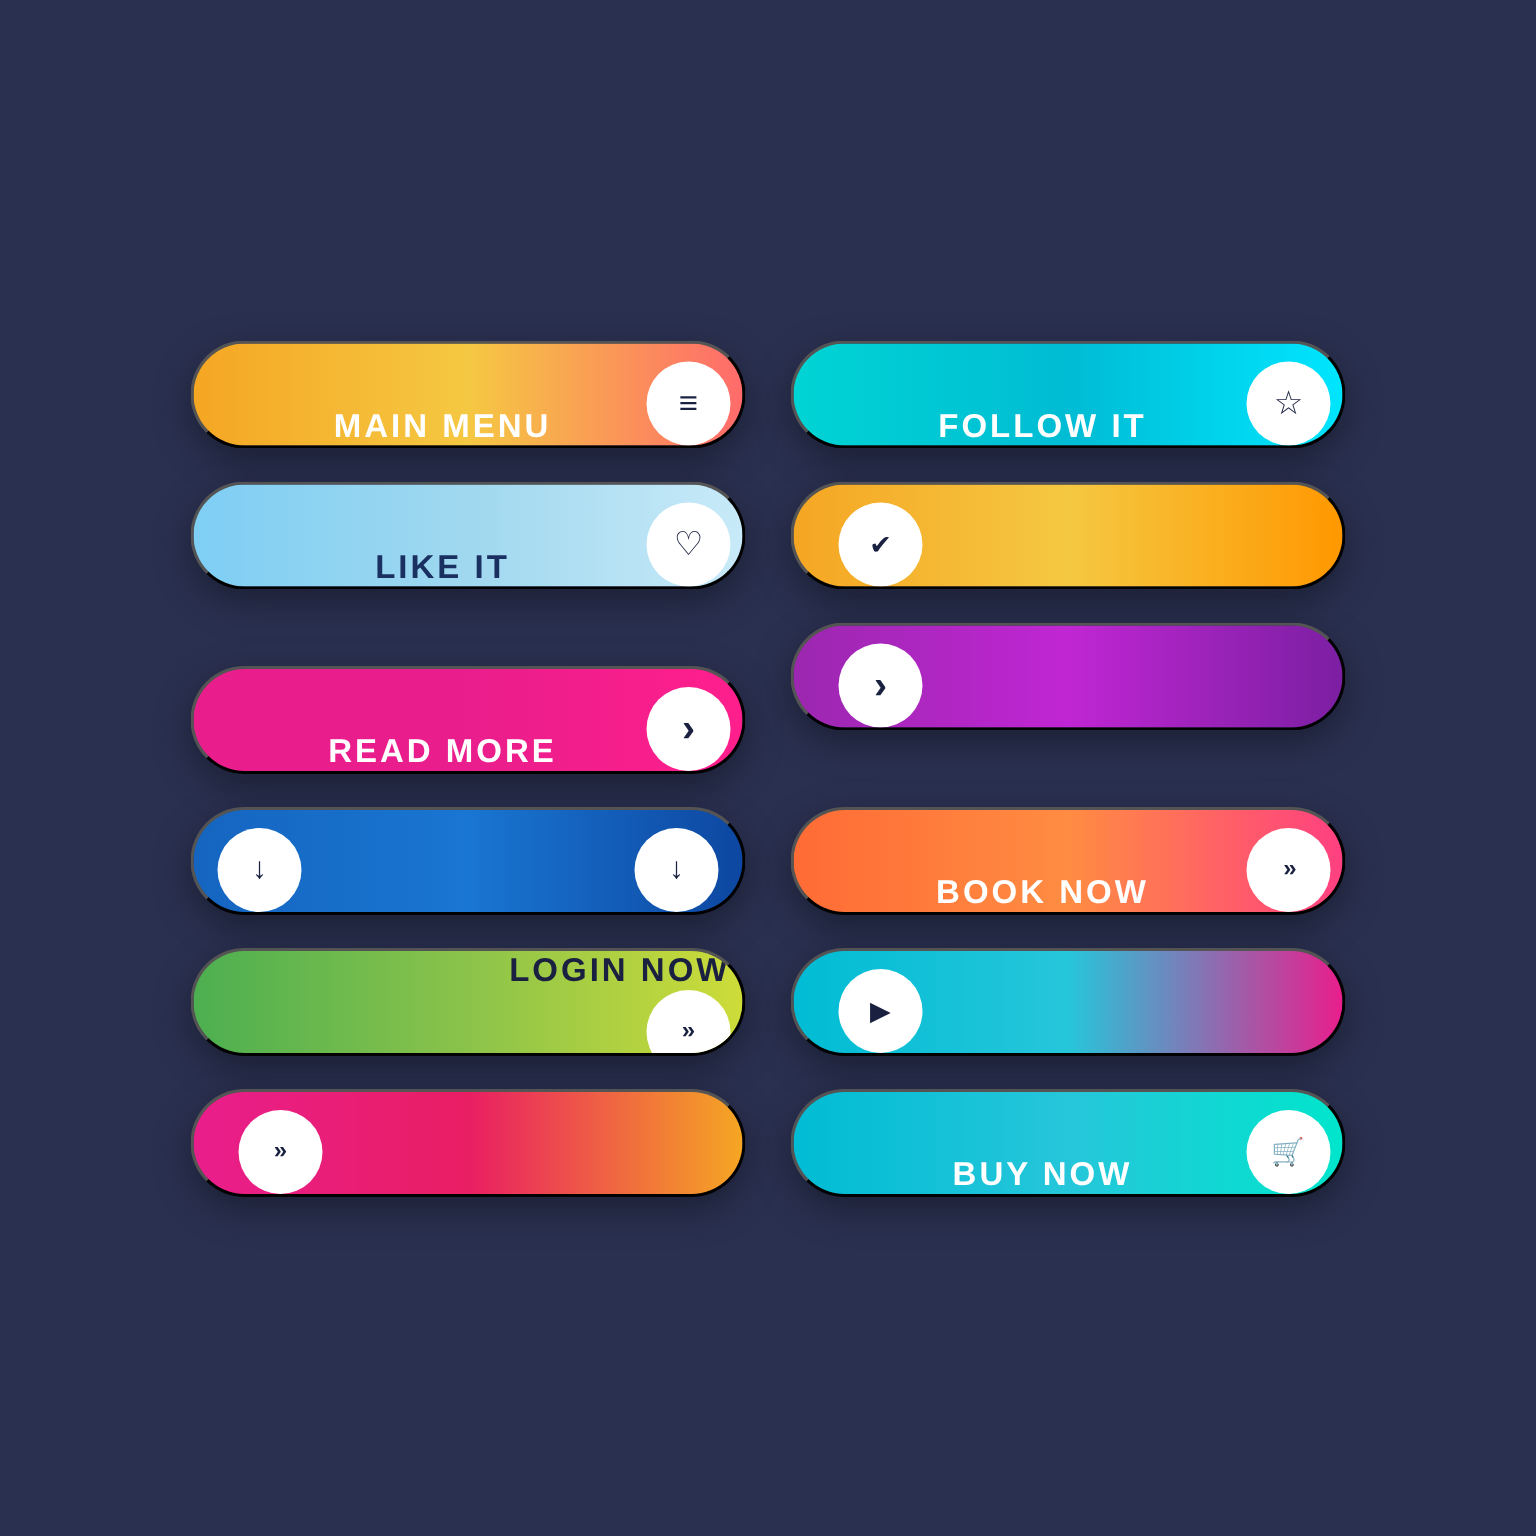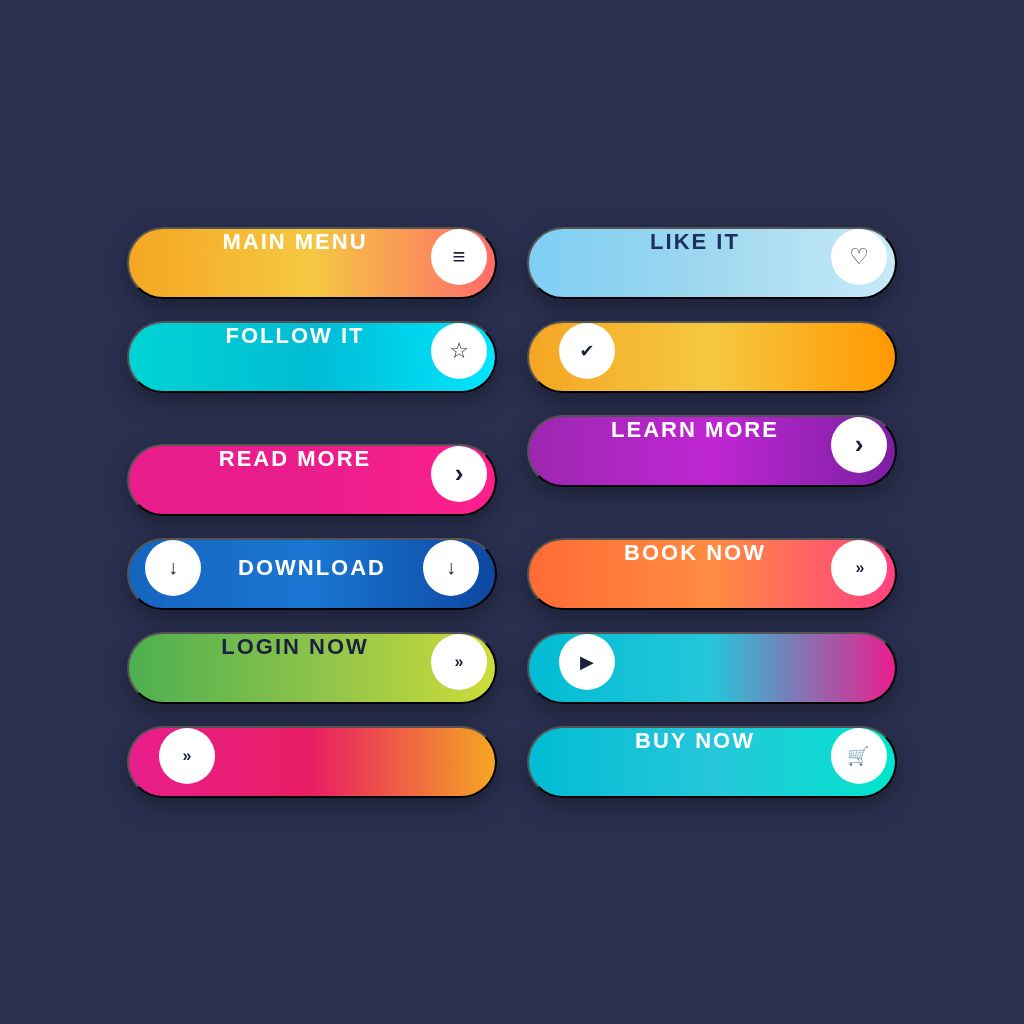--- a/index.html
+++ b/index.html
@@ -16,21 +16,21 @@
 
     .grid {
       display: grid;
       grid-template-columns: 1fr 1fr;
       gap: 22px 30px;
       padding: 40px;
     }
 
     .btn {
       display: flex;
-      align-items: flex-start;
+      align-items: flex-end;
       justify-content: space-between;
       border-radius: 50px;
       padding: 0 8px 0 30px;
       height: 72px;
       min-width: 370px;
       cursor: pointer;
       position: relative;
       box-shadow: 0 8px 25px rgba(0,0,0,0.35);
       overflow: hidden;
     }
@@ -95,20 +95,21 @@
     .btn-download {
       background: linear-gradient(to right, #1565c0, #1976d2, #0d47a1);
       padding-left: 8px;
       justify-content: space-around;
     }
     .btn-book-now {
       background: linear-gradient(to right, #ff6b35, #ff8c42, #ff4081);
     }
     .btn-login-now {
       background: linear-gradient(to right, #4caf50, #8bc34a, #cddc39);
+      flex-direction: column;
     }
     .btn-watch-now {
       background: linear-gradient(to right, #00bcd4, #26c6da, #e91e8c);
     }
     .btn-sign-in {
       background: linear-gradient(to right, #e91e8c, #e91e63, #f5a623);
     }
     .btn-buy-now {
       background: linear-gradient(to right, #00bcd4, #26c6da, #00e5cc);
     }
@@ -124,48 +125,46 @@
 </head>
 <body>
 
 <div class="grid">
 
   <button class="btn btn-main-menu">
     <span class="btn-label">MAIN MENU</span>
     <span class="btn-icon">≡</span>
   </button>
 
+  <button class="btn btn-follow-it">
+    <span class="btn-label">FOLLOW IT</span>
+    <span class="btn-icon">☆</span>
+  </button>
+
   <button class="btn btn-like-it">
     <span class="btn-label" style="color:#1a3060;">LIKE IT</span>
     <span class="btn-icon">♡</span>
-  </button>
-
-  <button class="btn btn-follow-it">
-    <span class="btn-label">FOLLOW IT</span>
-    <span class="btn-icon">☆</span>
   </button>
 
   <button class="btn btn-share-it">
     <span class="btn-icon" style="font-size:18px;">✔</span>
   </button>
 
   <button class="btn btn-read-more">
     <span class="btn-label">READ MORE</span>
     <span class="btn-icon" style="font-size:26px; font-weight:900;">›</span>
   </button>
 
   <button class="btn btn-learn-more">
-    <span class="btn-label">LEARN MORE</span>
     <span class="btn-icon" style="font-size:26px; font-weight:900;">›</span>
   </button>
 
   <button class="btn btn-download">
     <div class="download-row">
       <span class="btn-icon-left" style="font-size:20px; font-weight:900;">↓</span>
-      <span class="btn-label">DOWNLOAD</span>
       <span class="btn-icon" style="font-size:20px; font-weight:900;">↓</span>
     </div>
   </button>
 
   <button class="btn btn-book-now">
     <span class="btn-label">BOOK NOW</span>
     <span class="btn-icon" style="font-size:16px; letter-spacing:-2px; font-weight:900;">»</span>
   </button>
 
   <button class="btn btn-login-now">

